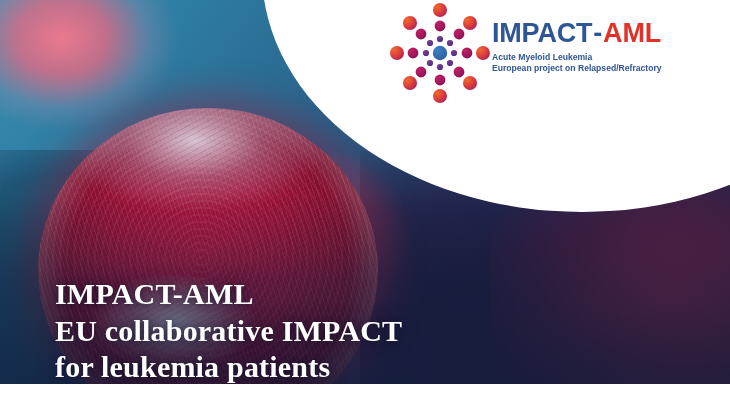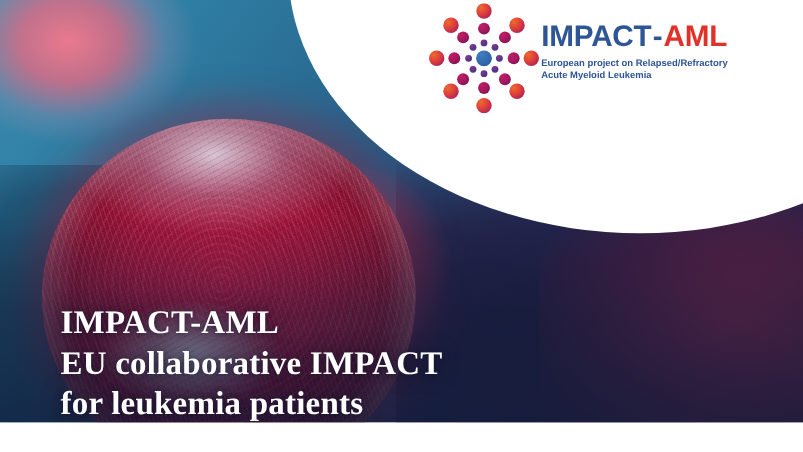--- a/index.html
+++ b/index.html
@@ -201,22 +201,22 @@
         <circle cx="40" cy="60" r="3.1" fill="url(#gPurple)"></circle>
         <circle cx="60" cy="60" r="3.1" fill="url(#gPurple)"></circle>
 
         <circle cx="50" cy="50" r="7.2" fill="url(#gBlue)"></circle>
       </svg>
     </div>
 
     <div class="logo-text">
       <div class="wordmark"><span>IMPACT</span><span class="sep">-</span><span class="aml">AML</span></div>
       <div class="tagline">
+        <div>Acute Myeloid Leukemia</div>
         <div>European project on Relapsed/Refractory</div>
-        <div>Acute Myeloid Leukemia</div>
       </div>
     </div>
   </div>
 
   <div class="headline">
     <div>IMPACT-AML</div>
     <div>EU collaborative IMPACT</div>
     <div>for leukemia patients</div>
   </div>
 

